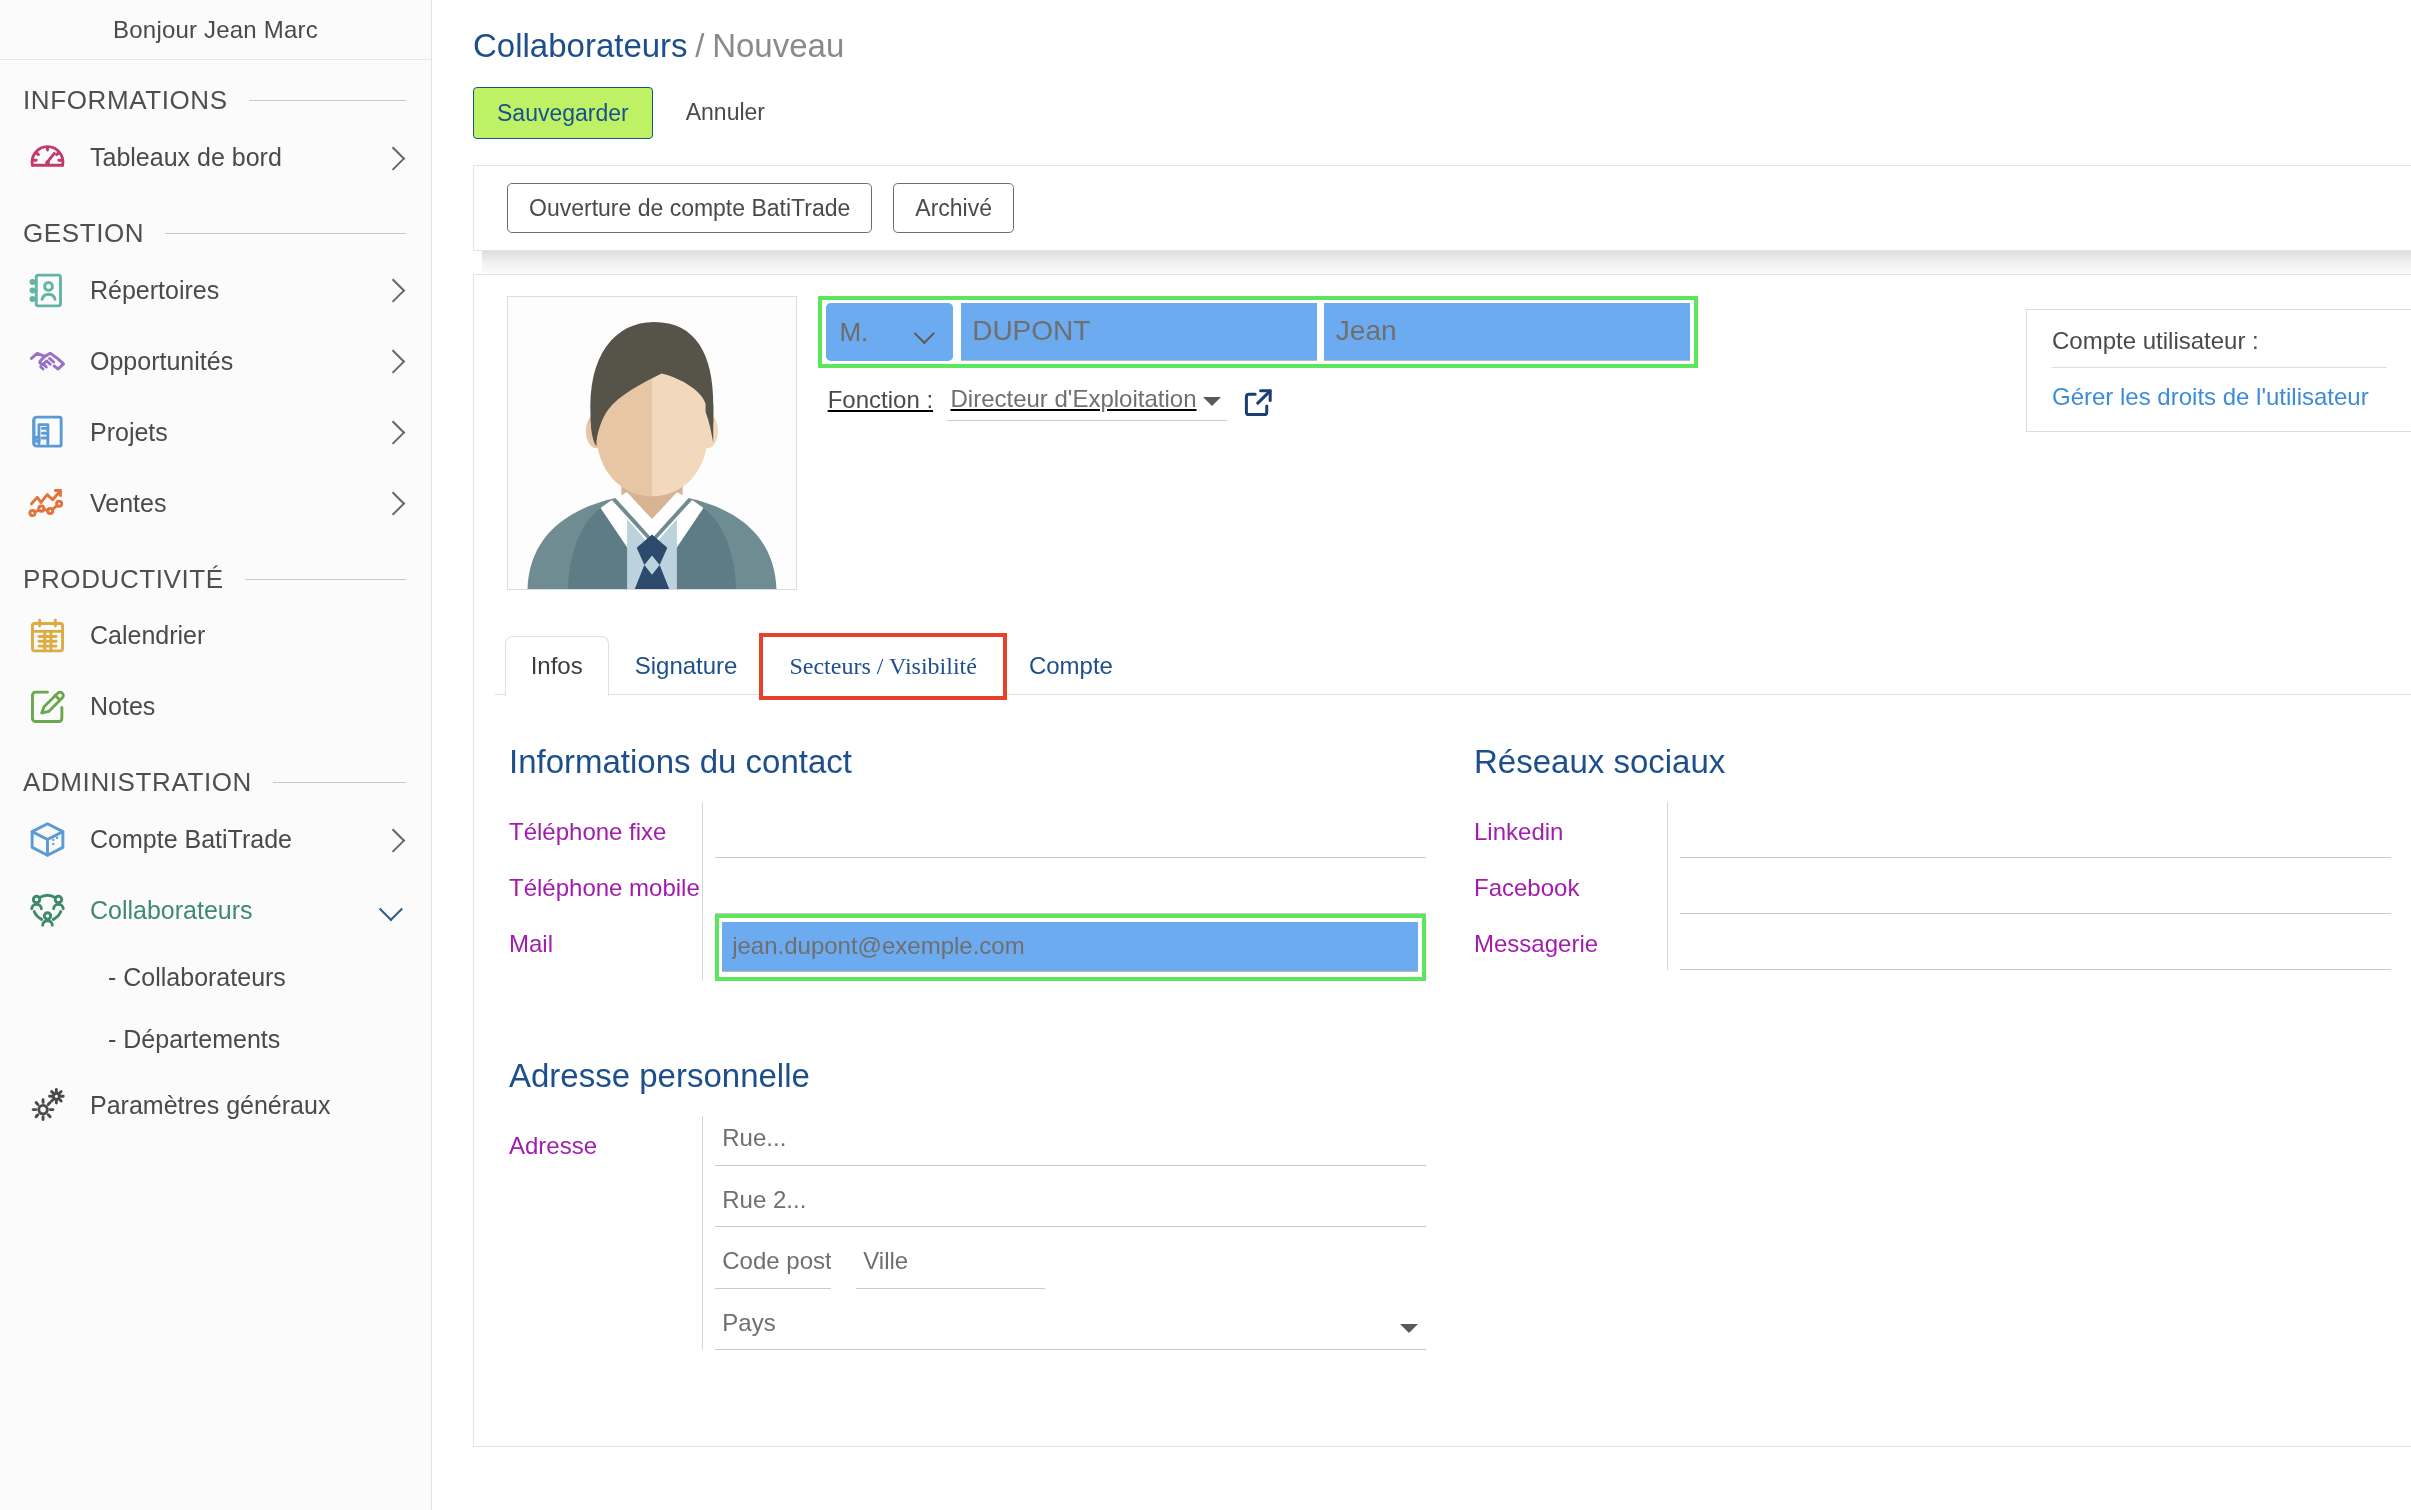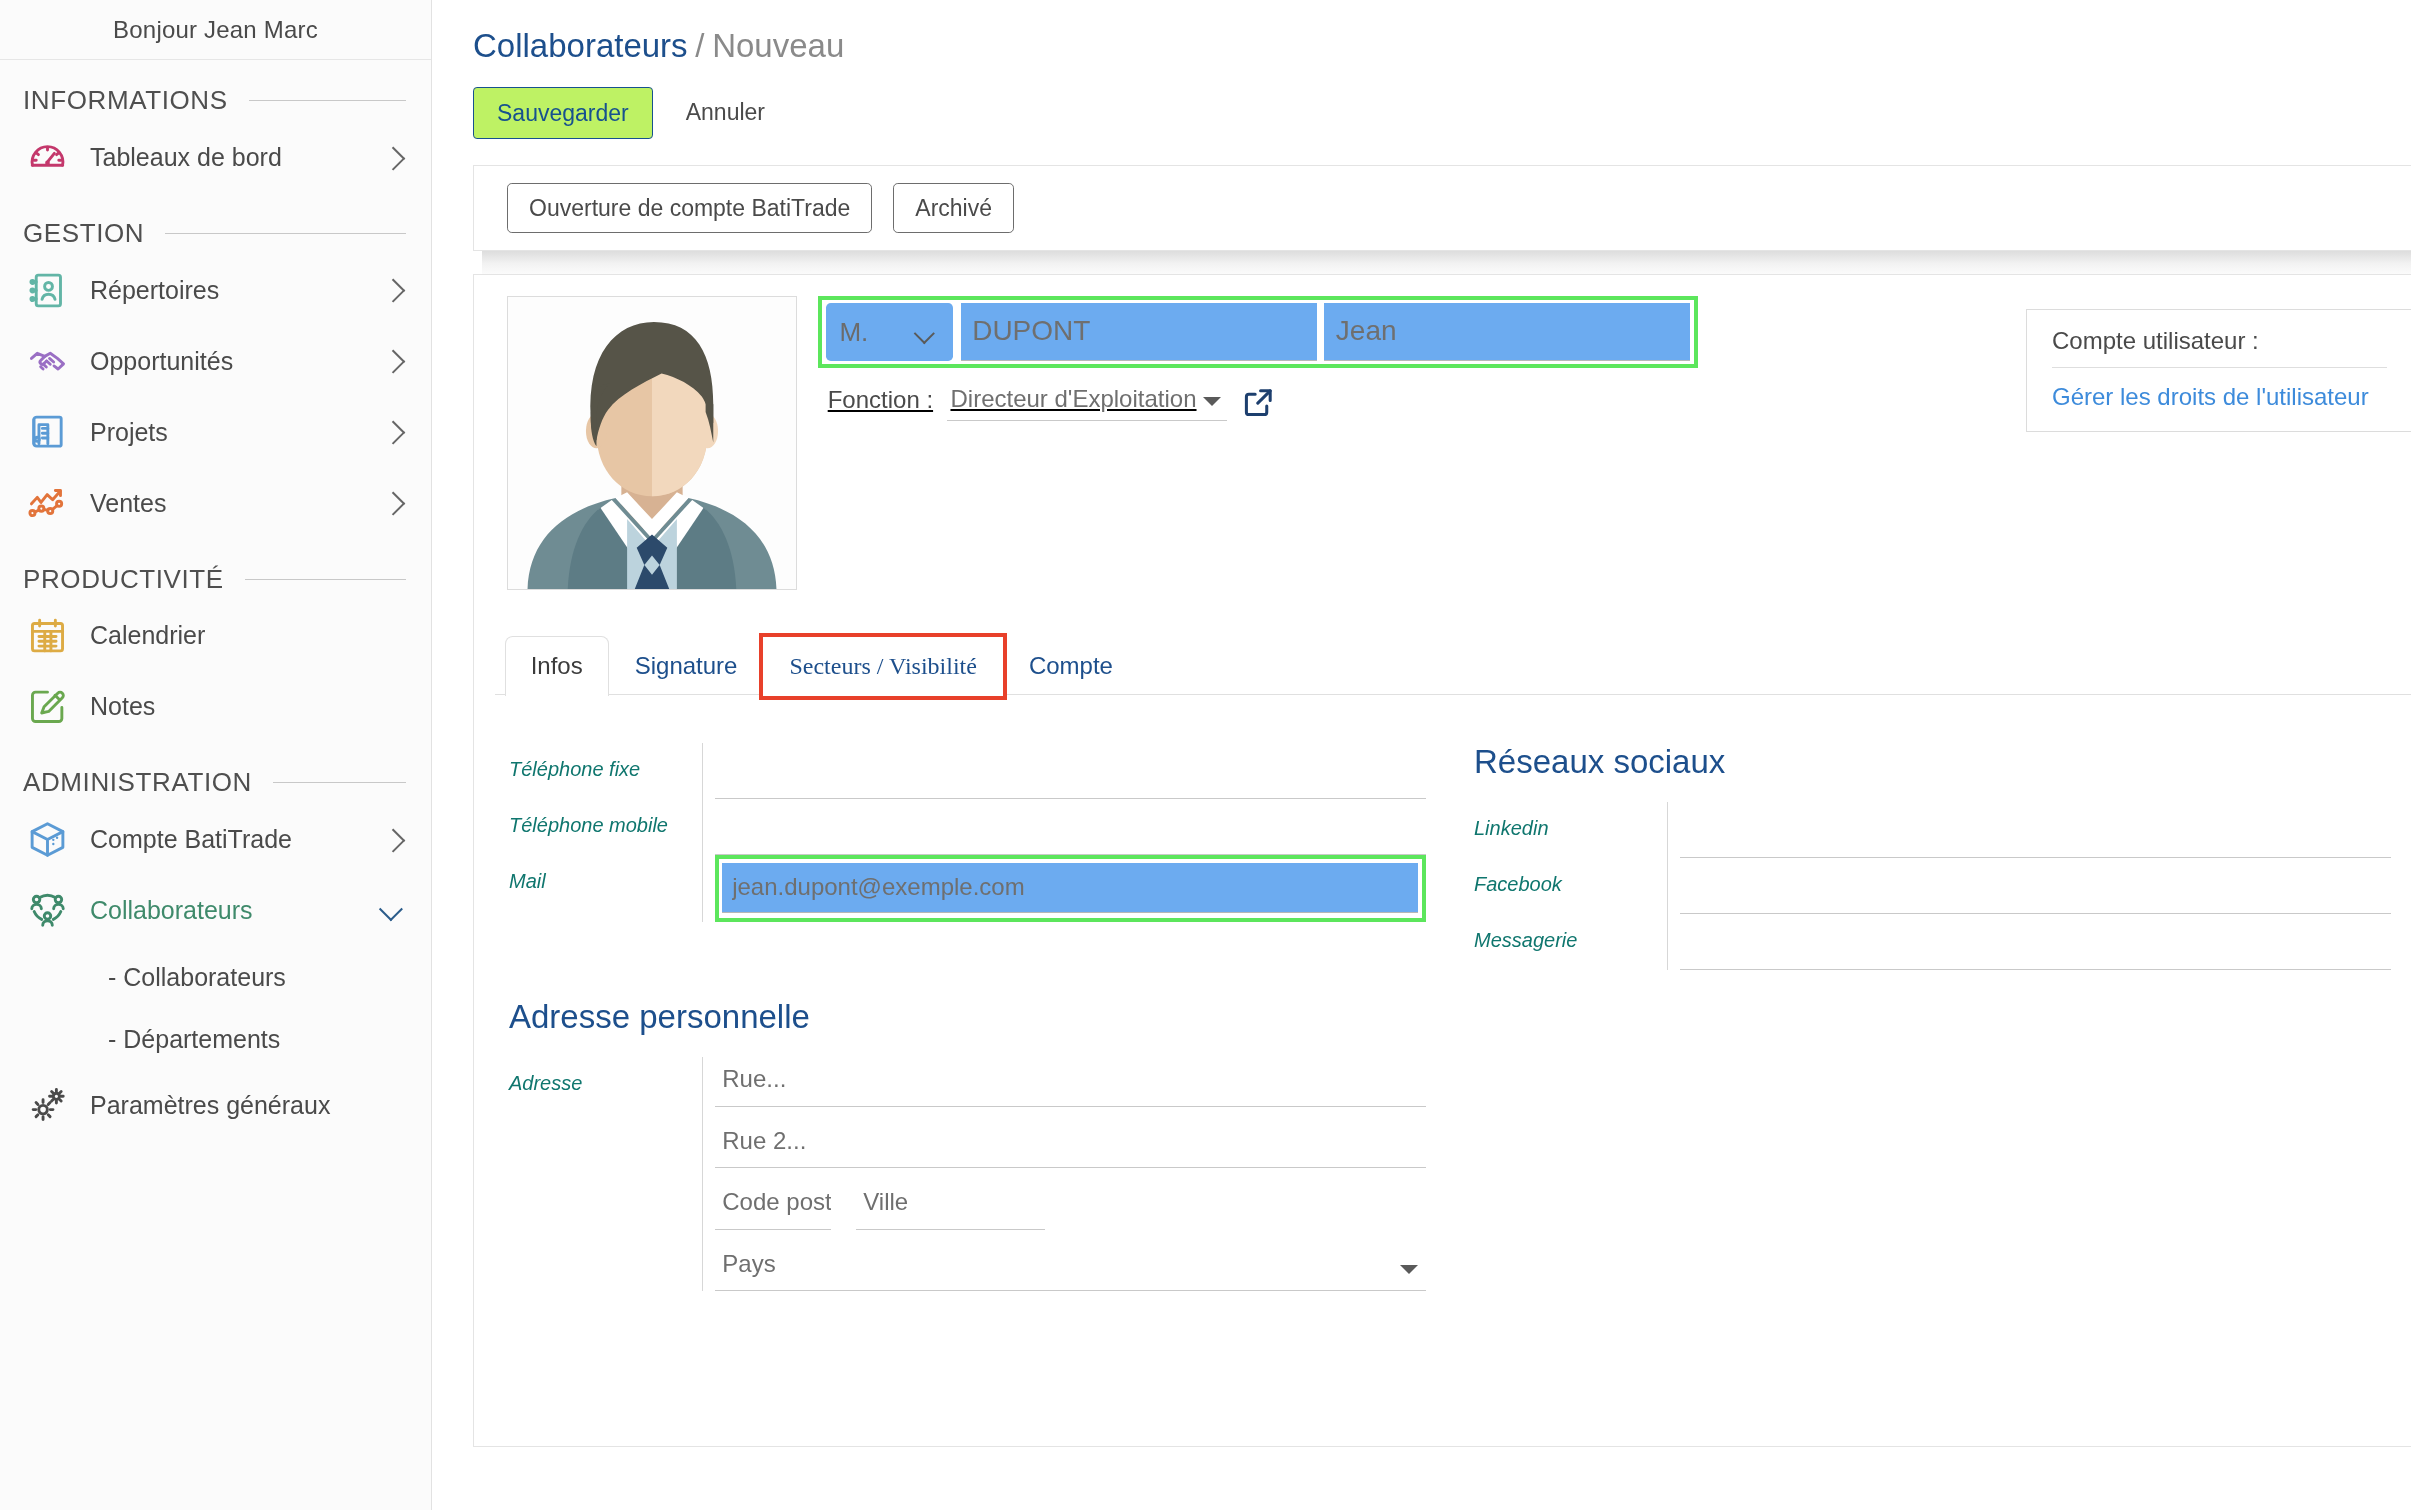--- a/index.html
+++ b/index.html
@@ -316,24 +316,23 @@
     font-size: 33px;
     color: #1d4f8c;
     margin: 0 0 21px 0;
     font-weight: normal;
   }
   .sec-title.second { margin-top: 76px; }
 
   .frow { display: flex; align-items: stretch; min-height: 56px; }
   .frow .flabel {
     width: 193px; flex: 0 0 193px;
-    font-size: 20px; color: #0f766e;
+    font-size: 24px; color: #a21caf;
     padding-top: 13.5px;
     line-height: 1.38;
-    font-style: italic;
   }
   .frow .fctrl {
     flex: 1 1 auto;
     border-left: 1.9px solid #d7d7d7;
     padding: 0 0 0 11.6px;
     display: flex; align-items: flex-end;
   }
   .uline {
     width: 100%;
     height: 50px;
@@ -641,20 +640,21 @@
       <div class="tabs" id="tabs-root">
           <div class="tab active">Infos</div>
           <div class="tab">Signature</div>
           <div class="tab annot">Secteurs / Visibilité</div>
           <div class="tab">Compte</div>
         </div>
 
       <div class="form-area">
 
         <div class="col-left">
+          <h2 class="sec-title">Informations du contact</h2>
 
           <div class="frow">
             <div class="flabel">Téléphone fixe</div>
             <div class="fctrl">
               <input class="uline" style="">
             </div>
           </div>
 
           <div class="frow">
             <div class="flabel">Téléphone mobile</div>

